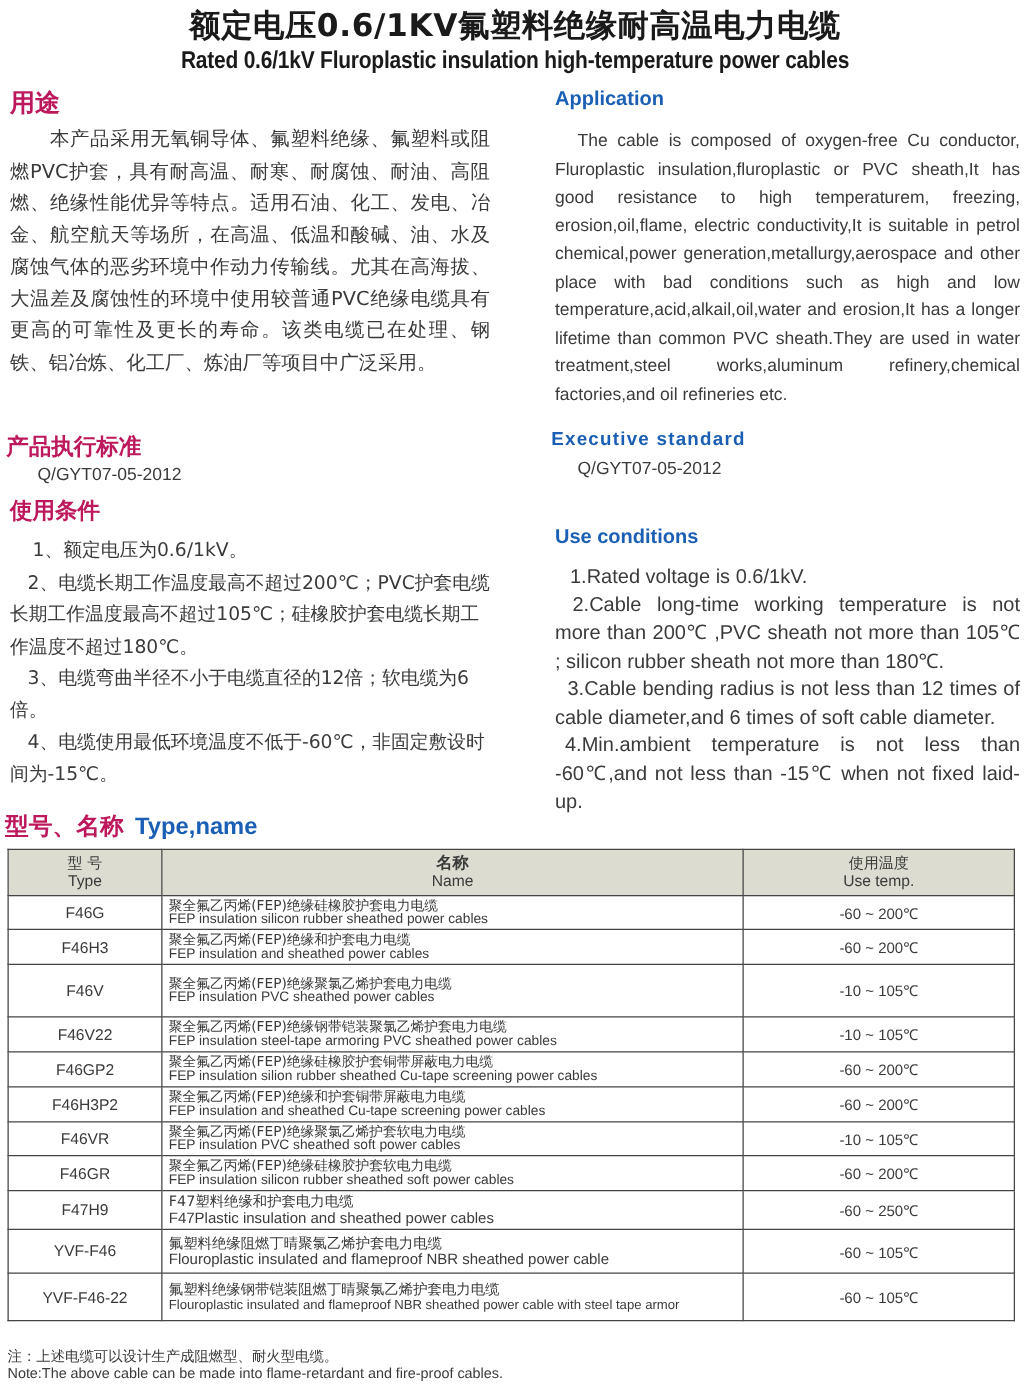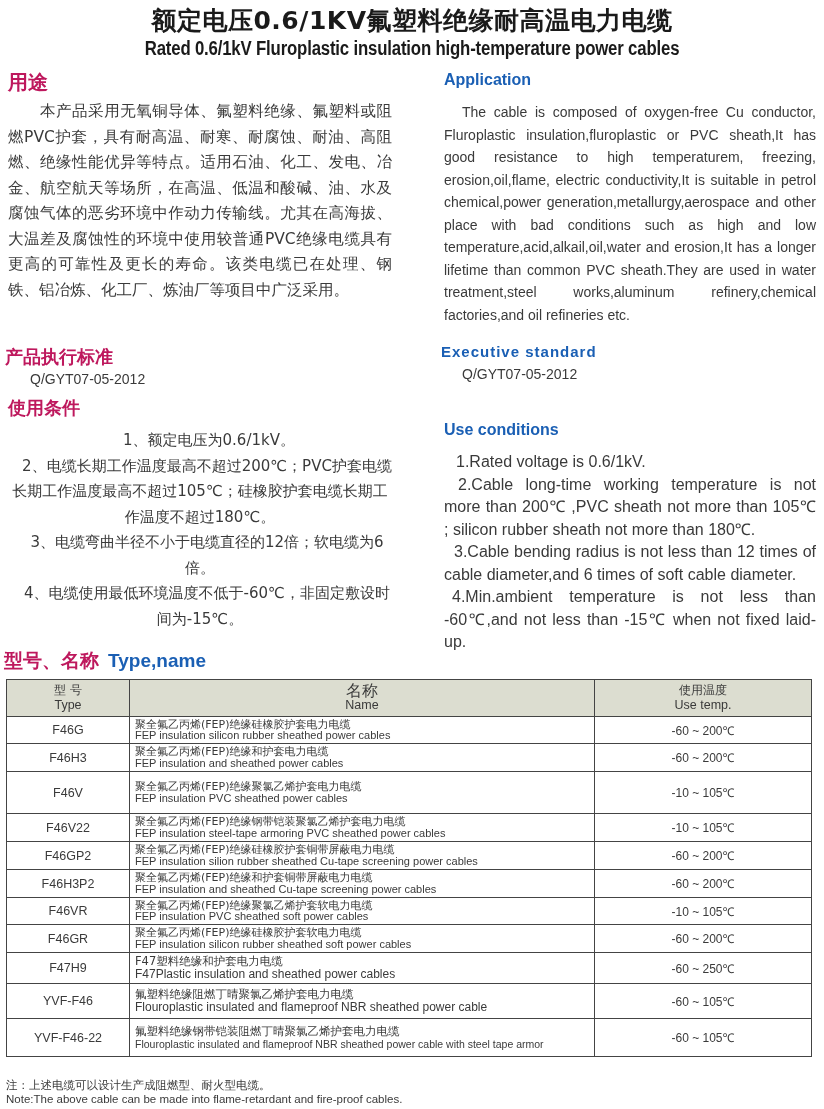--- a/index.html
+++ b/index.html
@@ -10,21 +10,21 @@
               font-weight:bold; font-size:25px; color:#1a1a1a; letter-spacing:0.5px; }
   .title-en { left:0; width:824px; top:37px; text-align:center; font-family:"Liberation Sans", sans-serif;
               font-weight:bold; font-size:19.5px; color:#1a1a1a; transform:scaleX(0.86); transform-origin:center; letter-spacing:-0.2px; }
   .h-cn { font-family:"DejaVu Sans", sans-serif; font-weight:bold; color:#be185d; }
   .h-en { font-family:"Liberation Sans", sans-serif; font-weight:bold; color:#1a5fb4; }
   .cn-para { font-family:"DejaVu Sans", sans-serif; font-size:15.5px; color:#3a3a3a; line-height:25.5px;
              text-align:justify; }
   .en-para { font-family:"Liberation Sans", sans-serif; font-size:14px; color:#3a3a3a; line-height:22.5px;
              text-align:justify; }
   .std { font-family:"Liberation Sans", sans-serif; font-size:14px; color:#3a3a3a; }
-  .cond-cn { font-family:"DejaVu Sans", sans-serif; font-size:15px; color:#3a3a3a; line-height:25.5px;text-align:center; }
+  .cond-cn { font-family:"DejaVu Sans", sans-serif; font-size:15px; color:#3a3a3a; line-height:25.5px; }
   .cond-en { font-family:"Liberation Sans", sans-serif; font-size:16px; color:#3a3a3a; line-height:22.5px; text-align:justify; }
   .cond-cn p, .cond-en p { margin:0; }
   table.spec { position:absolute; left:6px; top:679px; width:806px; border-collapse:collapse;
                border:1px solid #4d7c0f; font-family:"Liberation Sans", sans-serif; }
   table.spec th, table.spec td { border:1px solid #444; padding:0; color:#3a3a3a; }
   table.spec thead th { background:#dcddd0; font-weight:normal; font-size:12.5px; line-height:15px; height:36px; text-align:center; }
   table.spec td.type { width:122px; text-align:center; font-size:12.5px; }
   table.spec td.name { width:459px; padding-left:5px; font-size:11px; line-height:11.5px; }
   table.spec td.temp { text-align:center; font-size:12px; }
   .name-cn { font-family:"DejaVu Sans", sans-serif; font-size:11px; display:block; }
@@ -71,21 +71,21 @@
 </div>
 
 <table class="spec">
   <thead>
     <tr>
       <th>
         <span class="name-cn" style="font-size:12px;">型 号</span>
         <span class="name-en">Type</span>
       </th>
       <th>
-        <span class="name-cn" style="font-size:16px;">名称</span>
+        <span class="name-cn" style="font-size:13px;font-weight:bold;">名称</span>
         <span class="name-en">Name</span>
       </th>
       <th>
         <span class="name-cn" style="font-size:12px;">使用温度</span>
         <span class="name-en">Use temp.</span>
       </th>
     </tr>
   </thead>
   <tbody id="rows">
       <tr style="height: 27px;">

